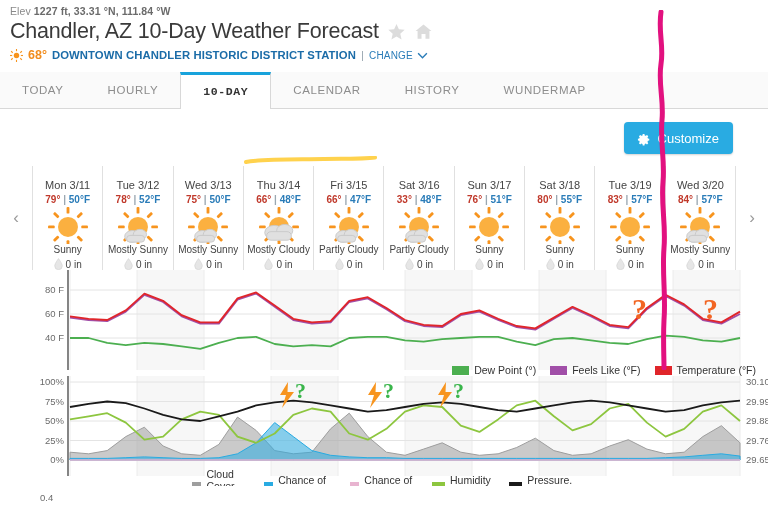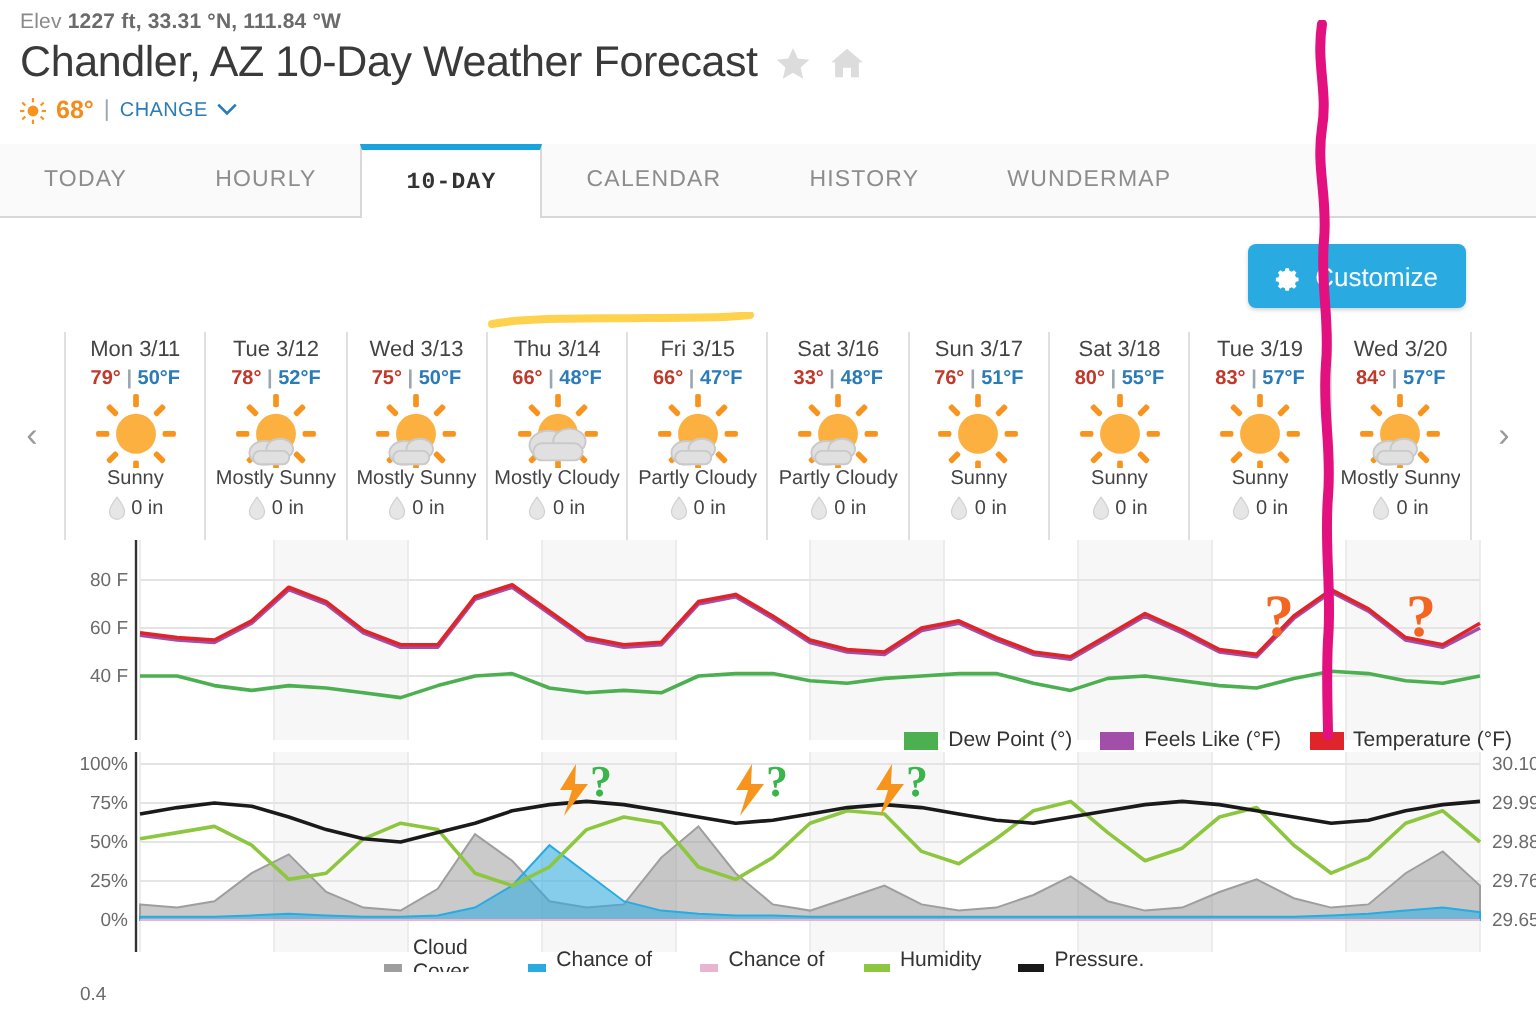--- a/index.html
+++ b/index.html
@@ -92,20 +92,21 @@
   }
   .days {
     flex: 1; display: flex; align-items: stretch;
     border-left: 1px solid #e0e0e0;
   }
   .day {
     flex: 1 1 0; min-width: 0;
     border-right: 1px solid #e0e0e0;
     display: flex; flex-direction: column; align-items: center;
     padding-top: 3px;
+    justify-content: flex-end;
   }
   .d-name { font-size: 11px; color: #444; margin-bottom: 3px; }
   .d-temps { font-size: 10px; margin-bottom: 1px; white-space: nowrap; font-weight: bold; }
   .d-hi { color: #c0392b; } .d-lo { color: #2a7cb8; }
   .d-sep { color: #9aa7b1; }
   .d-cond {
     font-size: 10px; color: #444; white-space: nowrap;
     overflow: hidden; text-overflow: clip; max-width: 100%;
   }
   .d-precip {
@@ -185,20 +186,21 @@
           <rect x="11" y="20" width="2" height="4"></rect>
         <rect x="0" y="11" width="4" height="2"></rect>
           <rect x="20" y="11" width="4" height="2"></rect>
         <rect x="2.5" y="3.5" width="2" height="4" transform="rotate(-45 3.5 5.5)"></rect>
         <rect x="19.5" y="16.5" width="2" height="4" transform="rotate(-45 20.5 18.5)"></rect>
         <rect x="19.5" y="3.5" width="2" height="4" transform="rotate(45 20.5 5.5)"></rect>
         <rect x="2.5" y="16.5" width="2" height="4" transform="rotate(45 3.5 18.5)"></rect>
       </g>
     </svg>
     <span class="cur-temp">68°</span>
+    <span class="station-name">DOWNTOWN CHANDLER HISTORIC DISTRICT STATION</span>
     <span class="pipe">|</span>
     <span class="change"><span>CHANGE</span><svg class="chev-d" width="11" height="7" viewBox="0 0 12 8">
           <path d="M1 1.5 L6 6.5 L11 1.5" stroke="#2a7cb8" stroke-width="1.6" fill="none"></path>
         </svg></span>
   </div>
 
   <div class="tabs">
     <div class="tab">TODAY</div>
     <div class="tab">HOURLY</div>
     <div class="tab active">10-DAY</div>

